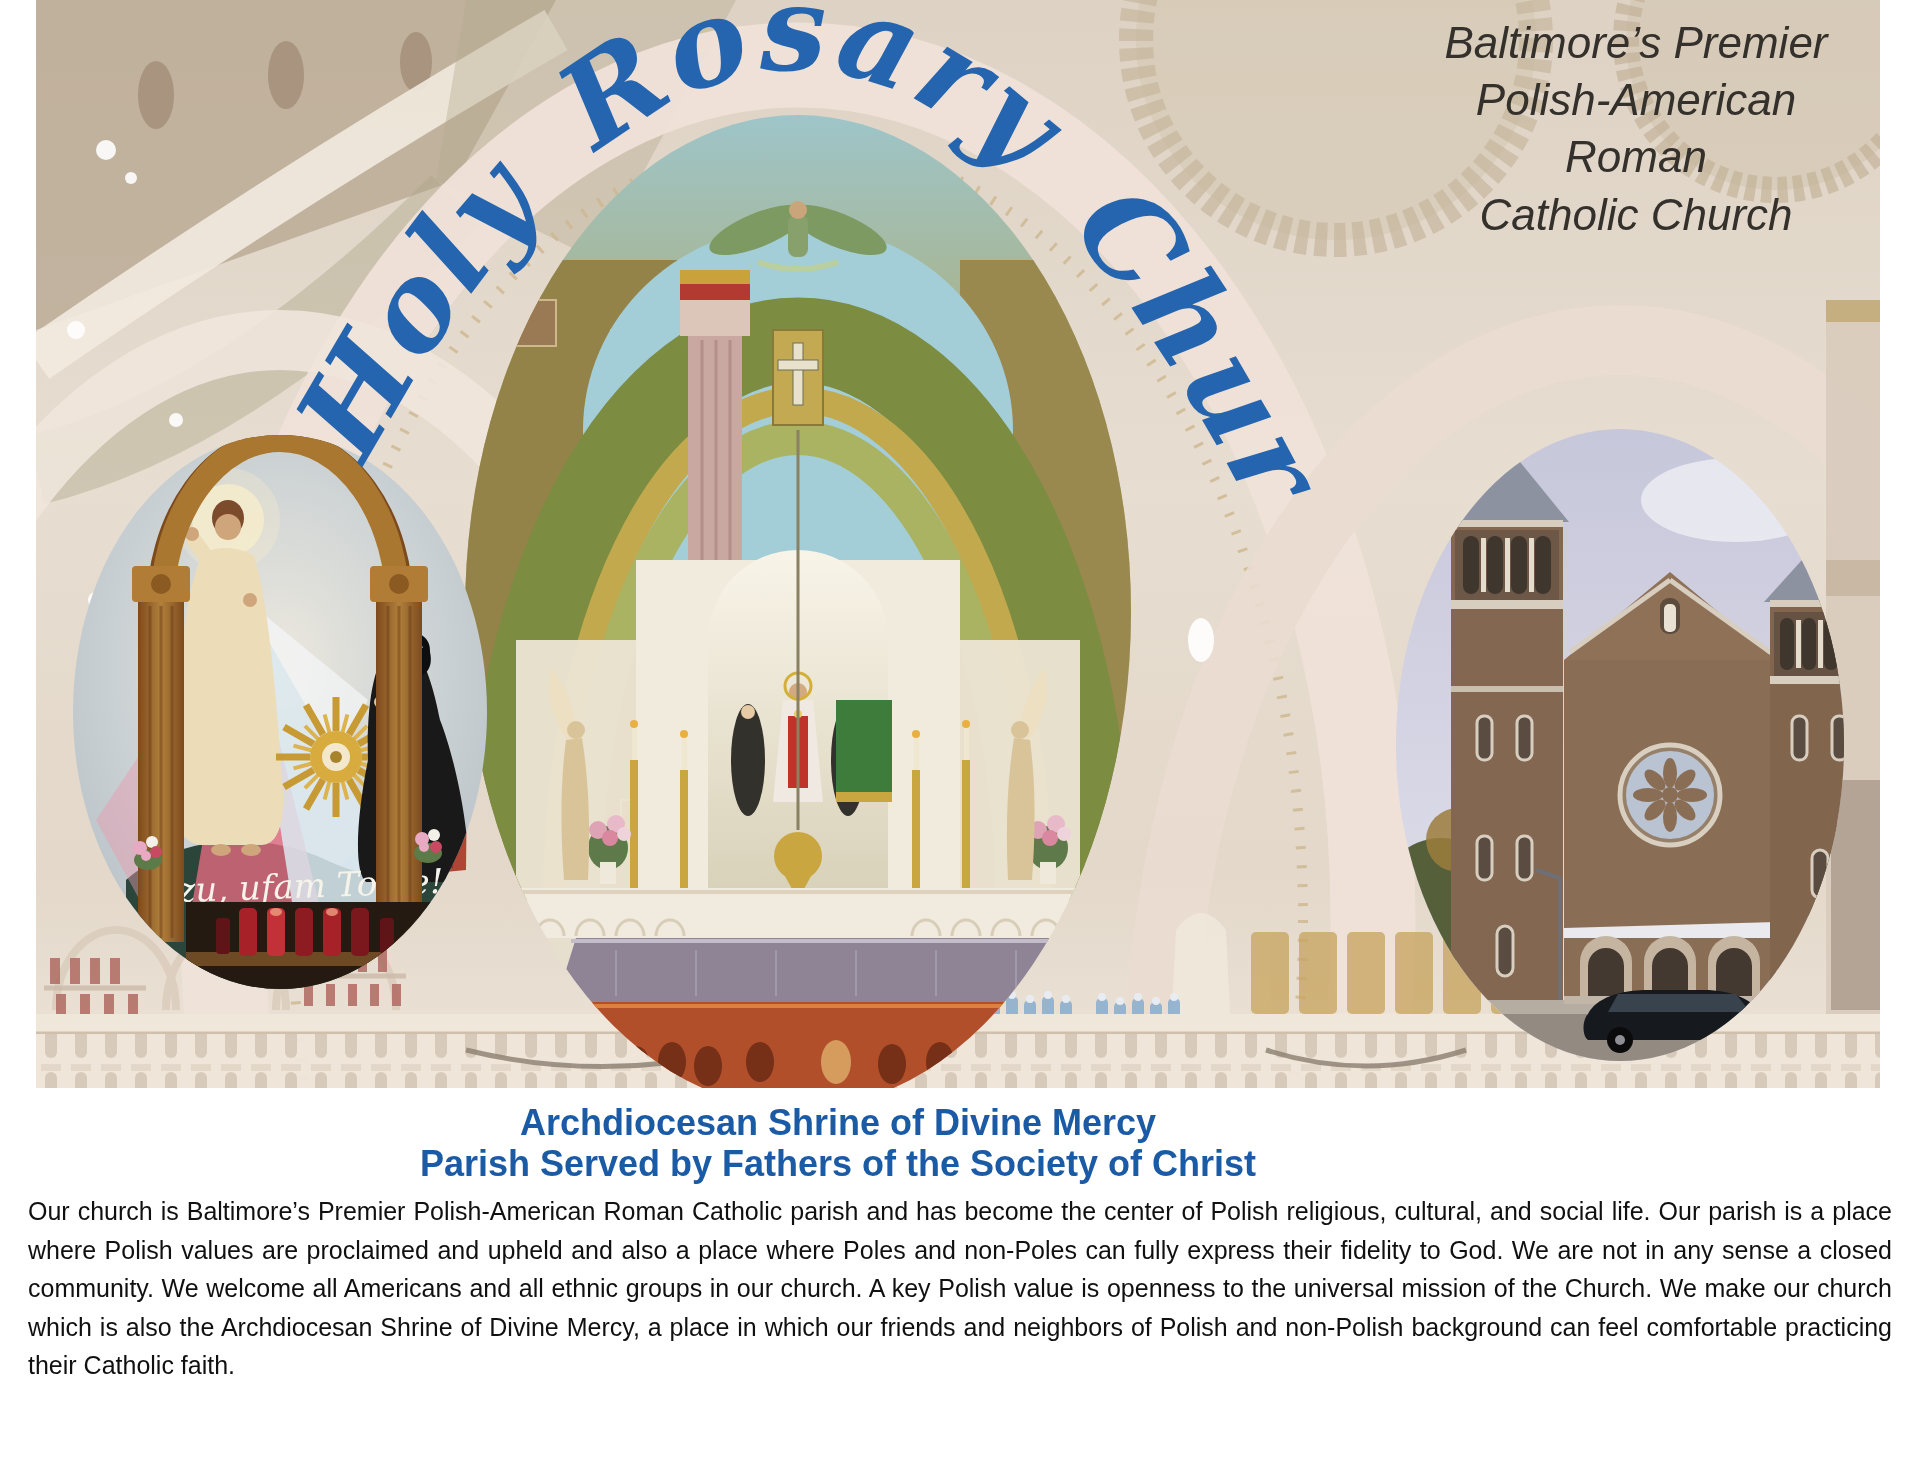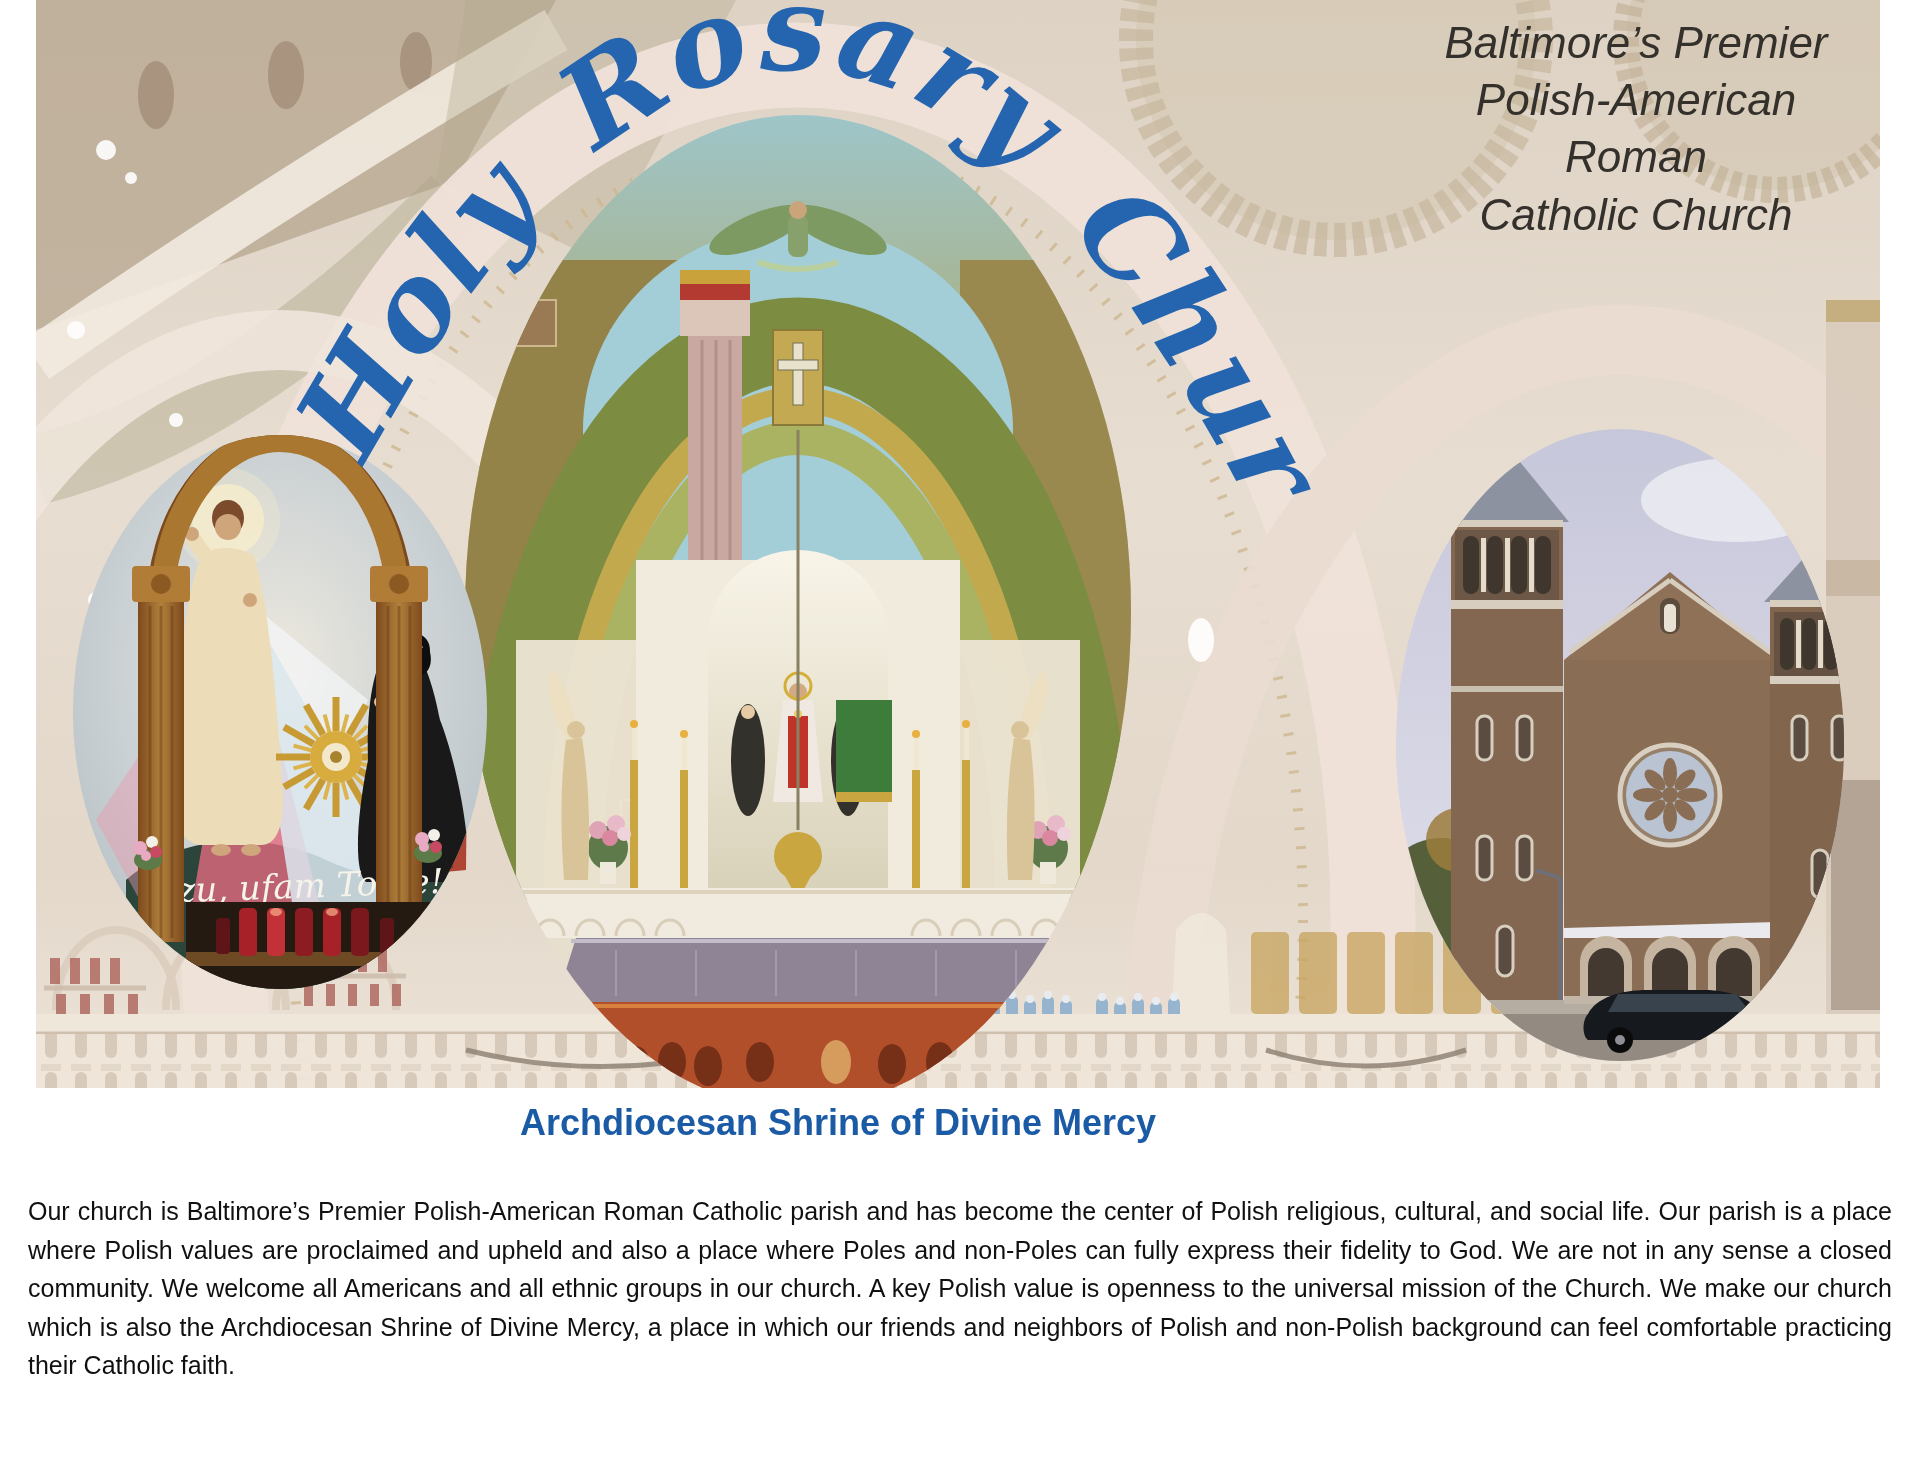--- a/index.html
+++ b/index.html
@@ -573,17 +573,18 @@
     </svg>
   </div>
 
   <div class="caption caption-right">Baltimore’s Premier
 Polish-American
 Roman
 Catholic Church</div>
 
   <div class="headline">
     <div>Archdiocesan Shrine of Divine Mercy</div>
+    <div>Parish Served by Fathers of the Society of Christ</div>
   </div>
 
   <p class="bodytext">Our church is Baltimore’s Premier Polish-American Roman Catholic parish and has become the center of Polish religious, cultural, and social life. Our parish is a place where Polish values are proclaimed and upheld and also a place where Poles and non-Poles can fully express their fidelity to God. We are not in any sense a closed community. We welcome all Americans and all ethnic groups in our church. A key Polish value is openness to the universal mission of the Church. We make our church which is also the Archdiocesan Shrine of Divine Mercy,  a place in which our friends and neighbors of Polish and non-Polish background can feel comfortable practicing their Catholic faith.</p>
 
 </div>
 
 </body></html>

